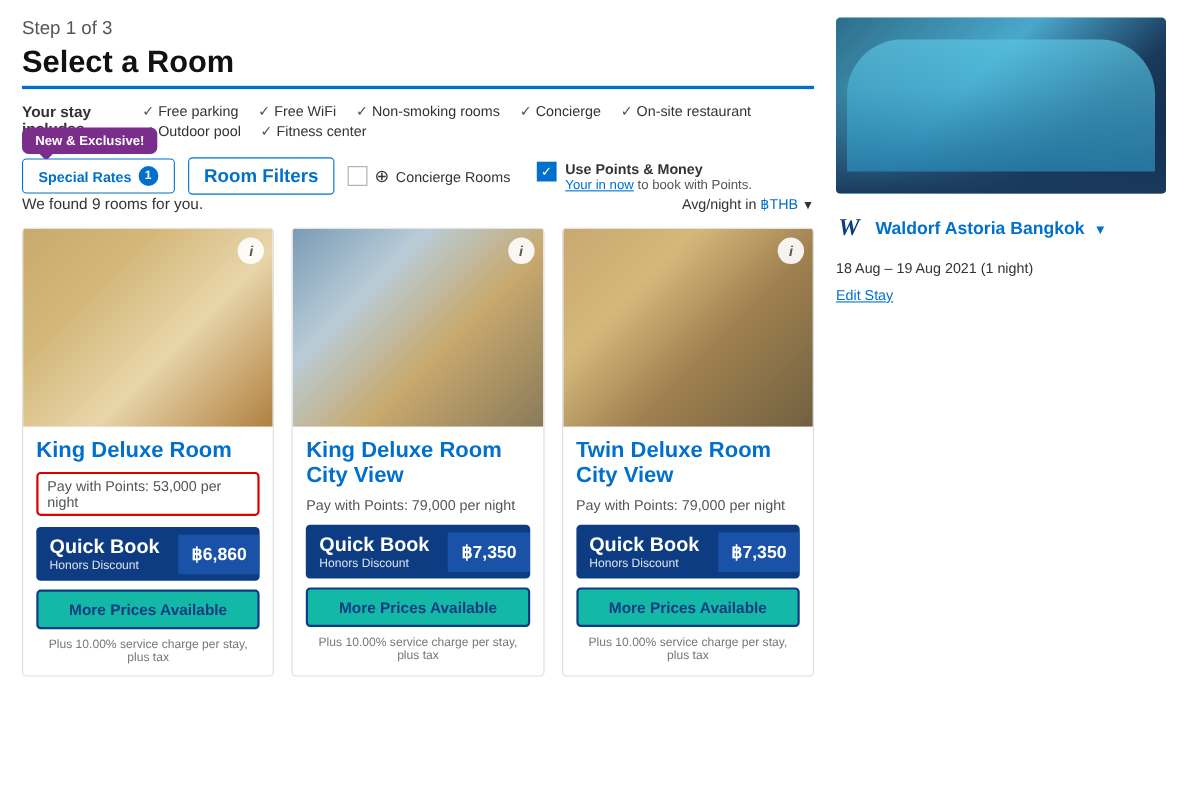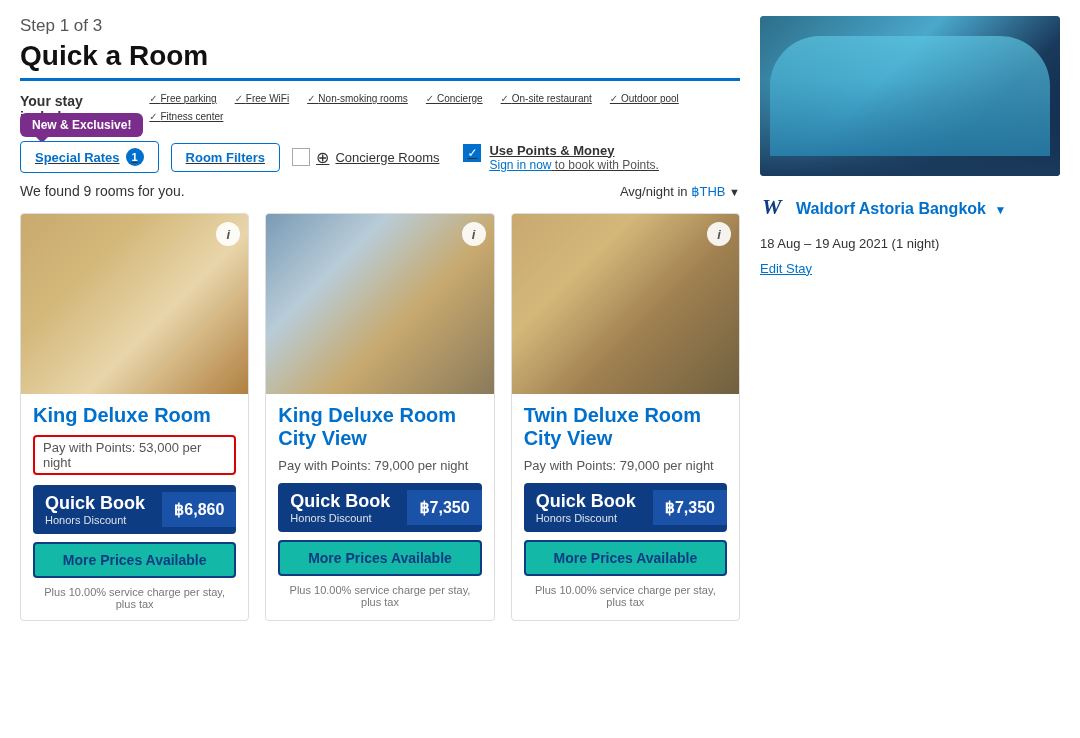--- a/index.html
+++ b/index.html
@@ -8,27 +8,27 @@
 
     .step-label { font-size: 17px; color: #555; margin-bottom: 4px; }
     .page-title { font-size: 28px; font-weight: bold; color: #111; border-bottom: 3px solid #0070cc; padding-bottom: 6px; margin-bottom: 12px; }
 
     .main-layout { display: flex; gap: 20px; }
     .left-column { flex: 1; min-width: 0; }
     .right-column { width: 300px; flex-shrink: 0; }
 
     .stay-includes { display: flex; gap: 12px; margin-bottom: 16px; }
     .stay-label { font-weight: bold; font-size: 14px; min-width: 80px; }
-    .amenities { display: flex; flex-wrap: wrap; gap: 4px 18px; font-size: 10px; color: #333; text-decoration: underline; }
+    .amenities { display: flex; flex-wrap: wrap; gap: 4px 18px; font-size: 13px; color: #333; }
     .amenity-item::before { content: '✓ '; color: #555; }
 
-    .filters-row { display: flex; align-items: center; gap: 12px; margin-bottom: 10px; margin-top: 10px; position: relative; text-decoration: underline; }
+    .filters-row { display: flex; align-items: center; gap: 12px; margin-top: 10px; position: relative; }
     .filter-btn {
       border: 1px solid #0070cc; color: #0070cc; background: #fff;
-      padding: 6px 14px; border-radius: 4px; cursor: pointer; font-size: 13px; font-weight: bold;
+      padding: 6px 14px; border-radius: 4px; cursor: pointer; font-size: 17px; font-weight: bold;
     }
     .special-rates-btn {
       border: 1px solid #0070cc; color: #0070cc; background: #fff;
       padding: 6px 14px; border-radius: 4px; cursor: pointer; font-size: 13px; font-weight: bold;
       display: flex; align-items: center; gap: 6px; position: relative;
     }
     .badge {
       background: #0070cc; color: #fff; border-radius: 50%; width: 18px; height: 18px;
       display: flex; align-items: center; justify-content: center; font-size: 11px; font-weight: bold;
     }
@@ -113,21 +113,21 @@
     .edit-stay-link { color: #0070cc; cursor: pointer; text-decoration: underline; font-size: 13px; }
   </style>
 </head>
 <body>
 
 <div class="page-wrapper">
   <div class="main-layout">
     <div class="left-column">
 
       <div class="step-label">Step 1 of 3</div>
-      <h1 class="page-title">Quick a Room</h1>
+      <h1 class="page-title">Select a Room</h1>
 
       <div class="stay-includes">
         <div class="stay-label">Your stay includes</div>
         <div class="amenities" id="amenities-container">
             <span class="amenity-item">Free parking</span>
             <span class="amenity-item">Free WiFi</span>
             <span class="amenity-item">Non-smoking rooms</span>
             <span class="amenity-item">Concierge</span>
             <span class="amenity-item">On-site restaurant</span>
             <span class="amenity-item">Outdoor pool</span>
@@ -147,21 +147,21 @@
         <div class="connecting-rooms-wrap">
           <div class="connecting-checkbox"></div>
           <span style="font-size:16px;">⊕</span>
           <span>Concierge Rooms</span>
         </div>
         <div class="use-points-wrap">
           <div class="points-checkbox-blue">✓</div>
           <div>
             <div class="use-points-text">Use Points &amp; Money</div>
             <div class="points-sub">
-              <span class="sign-in-link">Sign in now</span>
+              <span class="sign-in-link">Your in now</span>
               <span> to book with Points.</span>
             </div>
           </div>
         </div>
       </div>
 
       <div class="results-bar">
         <span class="results-count">We found 9 rooms for you.</span>
         <span class="avg-night">
           <span>Avg/night in </span>

